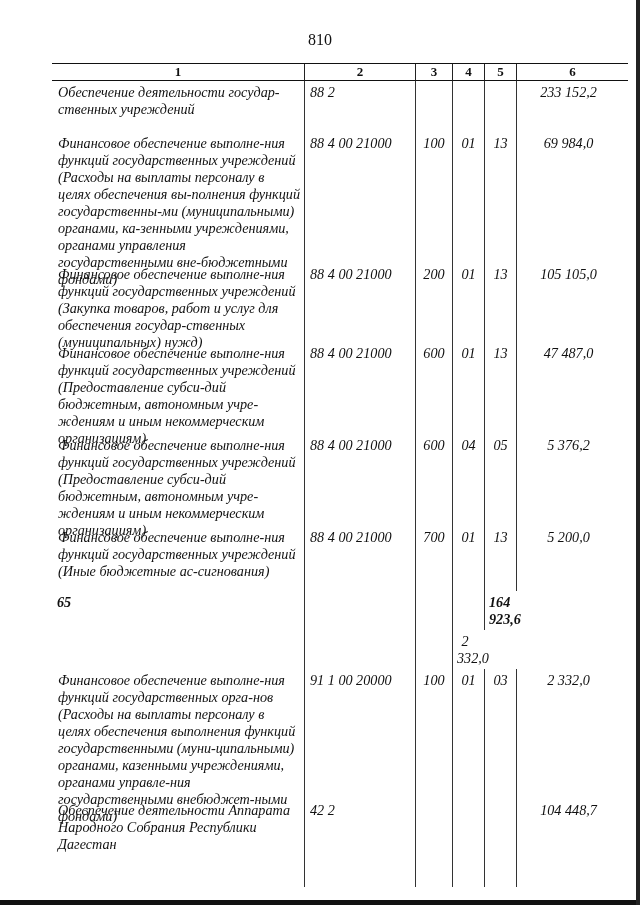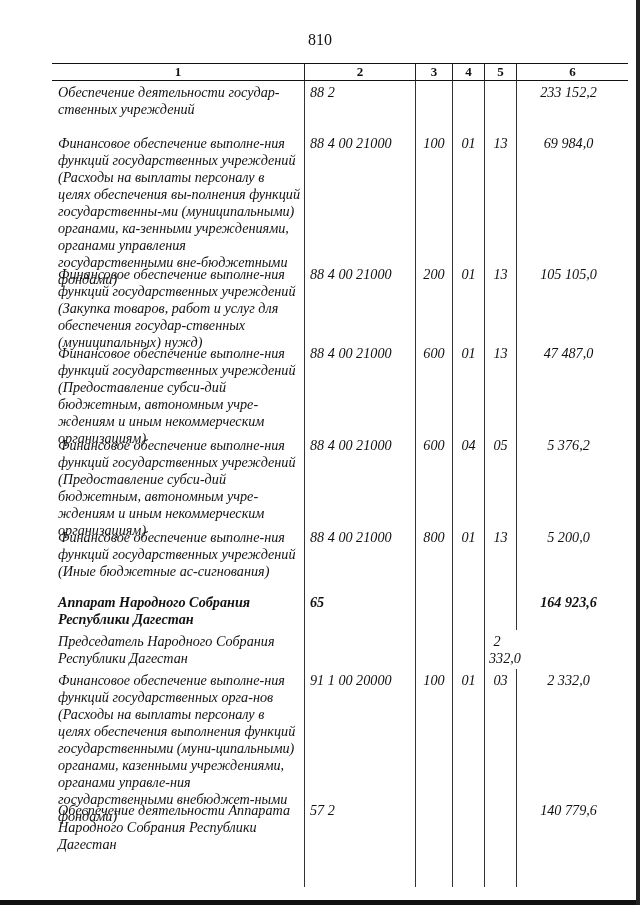--- a/index.html
+++ b/index.html
@@ -95,53 +95,51 @@
         <div class="c1">Финансовое обеспечение выполне-ния функций государственных учреждений (Предоставление субси-дий бюджетным, автономным учре-ждениям и иным некоммерческим организациям)</div>
         <div class="c2">88 4 00 21000</div>
         <div class="num">600</div>
         <div class="num">04</div>
         <div class="num">05</div>
         <div class="amt">5 376,2</div>
       </div>
       <div class="grid row" style="height: 65px;">
         <div class="c1">Финансовое обеспечение выполне-ния функций государственных учреждений (Иные бюджетные ас-сигнования)</div>
         <div class="c2">88 4 00 21000</div>
-        <div class="num">800</div>
+        <div class="num">700</div>
         <div class="num">01</div>
         <div class="num">13</div>
         <div class="amt">5 200,0</div>
       </div>
       <div class="grid row" style="height: 39px;">
-        <div class="c1 bold">Аппарат Народного Собрания Республики Дагестан</div>
         <div class="c2 bold">65</div>
         <div class="num bold"></div>
         <div class="num bold"></div>
         <div class="num bold"></div>
         <div class="amt bold">164 923,6</div>
       </div>
       <div class="grid row" style="height: 39px;">
-        <div class="c1">Председатель Народного Собрания Республики Дагестан</div>
         <div class="num"></div>
         <div class="num"></div>
         <div class="num"></div>
         <div class="amt">2 332,0</div>
       </div>
       <div class="grid row" style="height: 130px;">
         <div class="c1">Финансовое обеспечение выполне-ния функций государственных орга-нов (Расходы на выплаты персоналу в целях обеспечения выполнения функций государственными (муни-ципальными) органами, казенными учреждениями, органами управле-ния государственными внебюджет-ными фондами)</div>
         <div class="c2">91 1 00 20000</div>
         <div class="num">100</div>
         <div class="num">01</div>
         <div class="num">03</div>
         <div class="amt">2 332,0</div>
       </div>
       <div class="grid row" style="height: 88px;">
         <div class="c1">Обеспечение деятельности Аппарата Народного Собрания Республики Дагестан</div>
-        <div class="c2">57 2</div>
+        <div class="c2">42 2</div>
         <div class="num"></div>
         <div class="num"></div>
         <div class="num"></div>
-        <div class="amt">140 779,6</div>
+        <div class="amt">104 448,7</div>
       </div>
     </div>
 </div>
 
 <div class="bottom-rule"></div>
 <div class="right-edge"></div>
 
 </body></html>

